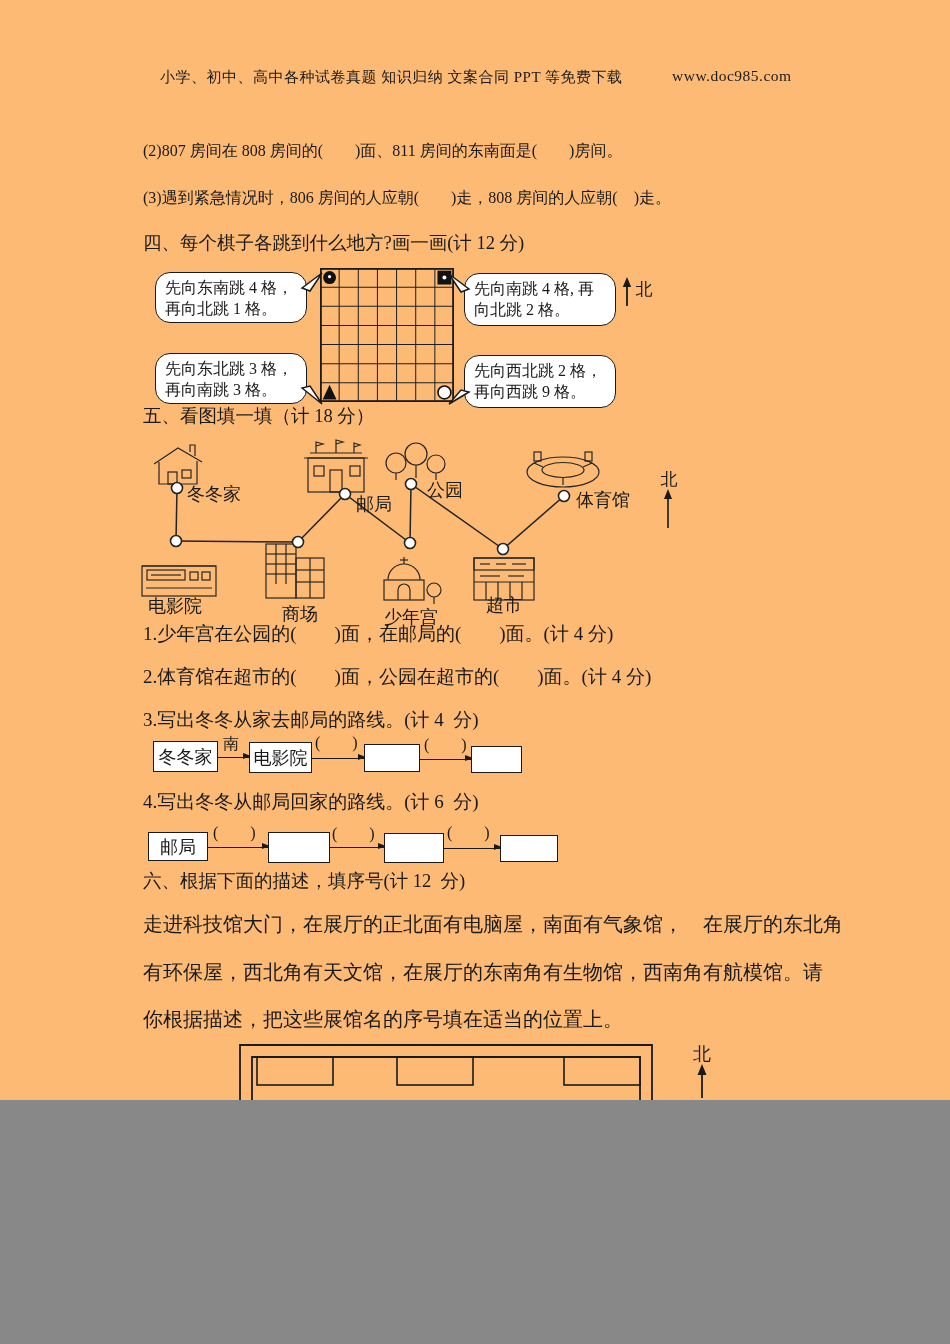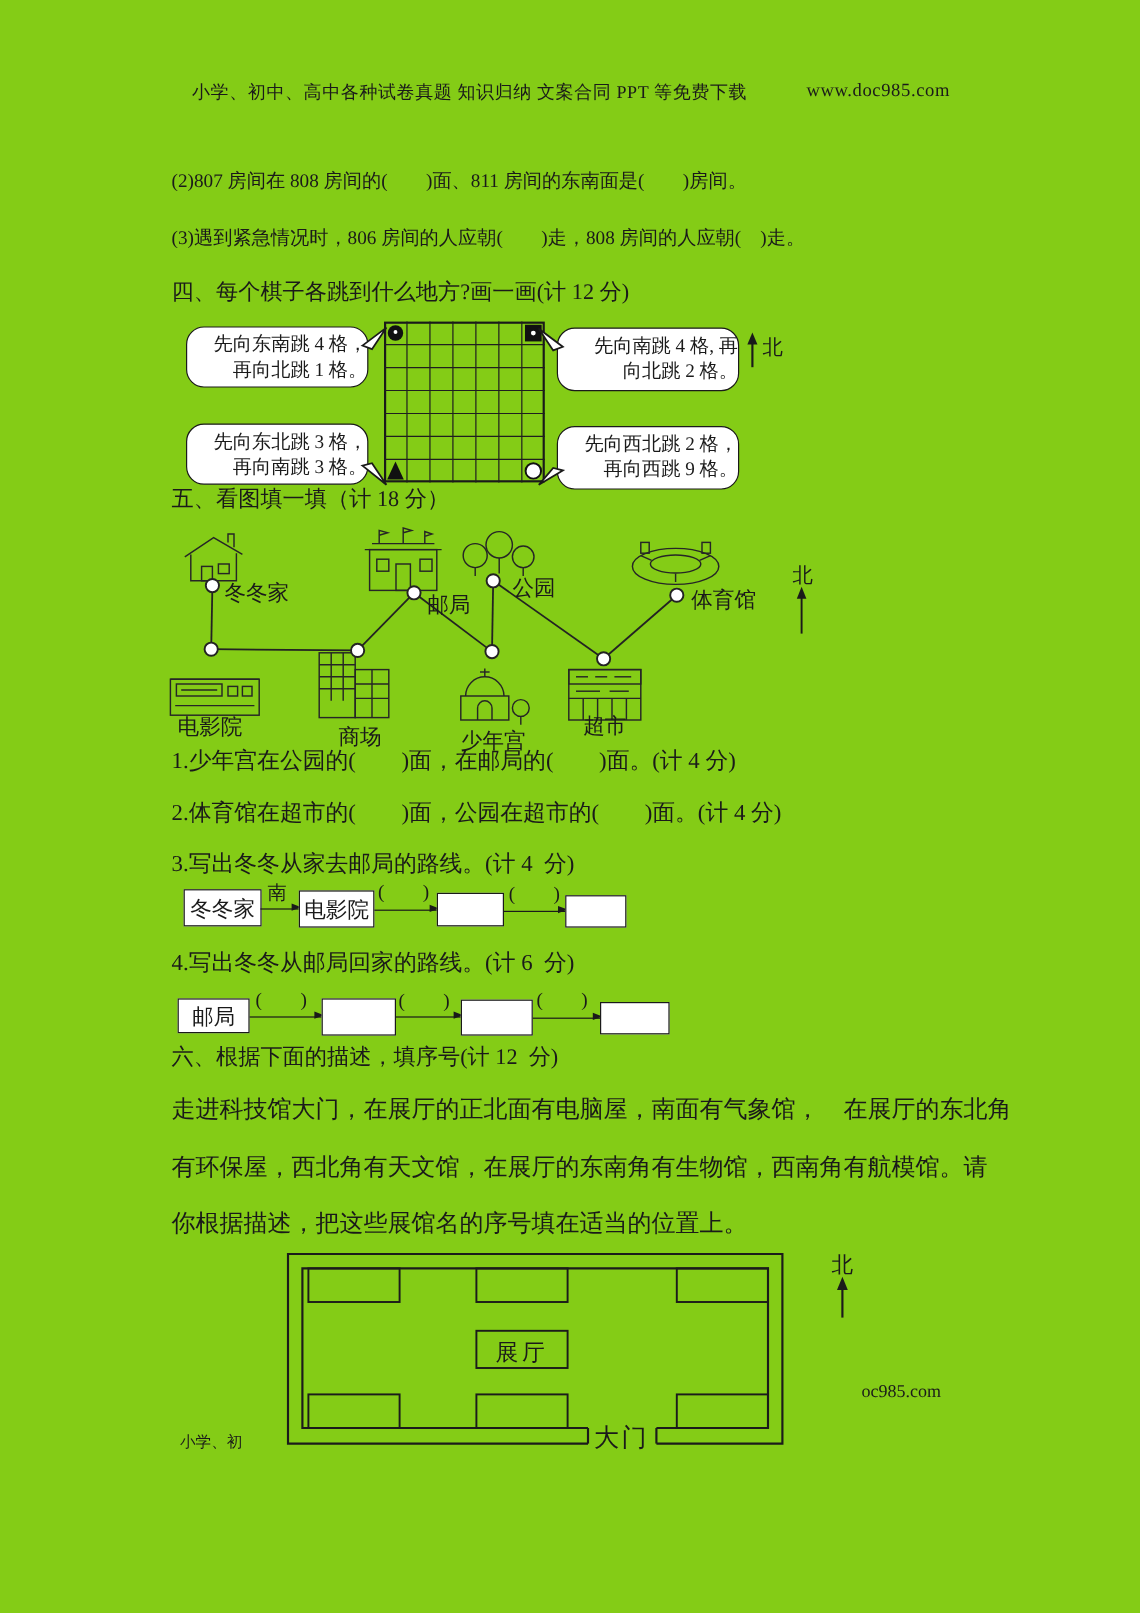--- a/index.html
+++ b/index.html
@@ -1,31 +1,31 @@
 <!DOCTYPE html>
 <html><head>
 <meta charset="utf-8">
 <style>
   html,body{margin:0;padding:0;background:#888;}
   .page{
-    position:relative;width:950px;height:1344px;margin:0 auto;
-    background:#84cc16;color:#1a1a1a;overflow:hidden;
+    position:relative;width:950px;height:1100px;margin:0 auto;
+    background:#fdba74;color:#1a1a1a;overflow:hidden;
     font-family:"Liberation Serif","DejaVu Serif",serif;
   }
   .t{position:absolute;white-space:pre;}
   .hdr{font-size:15px;letter-spacing:.5px;}
   .intro{font-size:16px;}
   .heading{font-size:18.5px;}
   .qline{font-size:19px;}
   .para{font-size:20px;}
   .footer{font-size:13px;}
   .footer-url{font-size:15px;}
   .bubble{
     position:absolute;background:#fff;border:1.7px solid #1a1a1a;border-radius:15px;
-    padding:4px 0 0 9px;box-sizing:border-box;z-index:2;text-align:right;
+    padding:4px 0 0 9px;box-sizing:border-box;z-index:2;
   }
   .bl{display:block;font-size:16px;line-height:21px;white-space:pre;}
   .tail{position:absolute;z-index:3;}
   .fbox{
     position:absolute;border:1.7px solid #1a1a1a;background:#fff;box-sizing:border-box;
     display:flex;align-items:center;justify-content:center;font-size:18px;white-space:pre;
   }
   .harrow{position:absolute;height:0;border-top:1.7px solid #1a1a1a;}
   .harrow::after{
     content:"";position:absolute;right:-2px;top:-4.7px;width:0;height:0;

